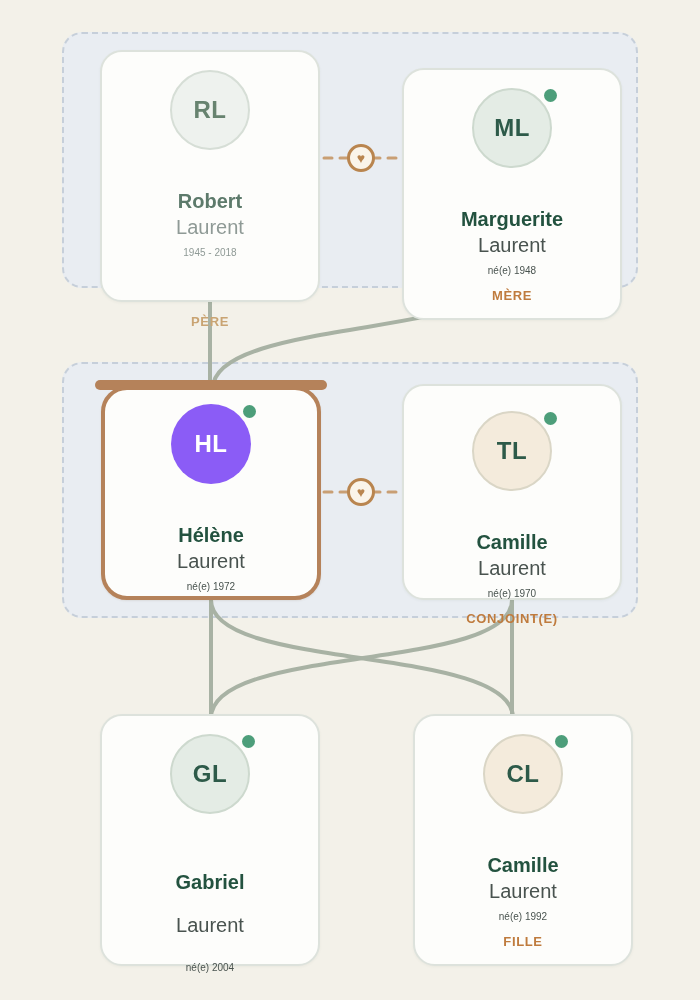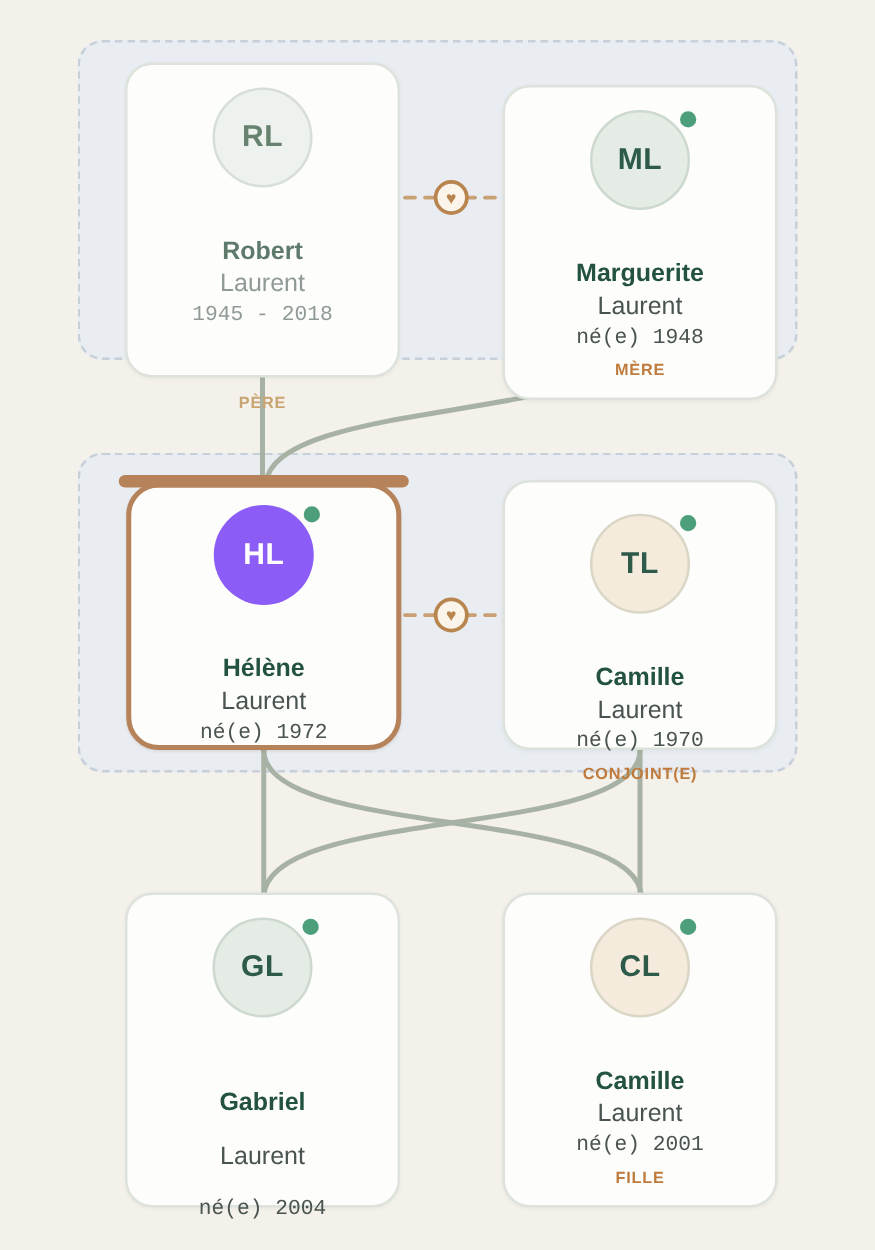--- a/index.html
+++ b/index.html
@@ -31,21 +31,21 @@
     display:flex; flex-direction:column; align-items:center;
     padding-top:18px; z-index:3;
     box-shadow:0 1px 3px rgba(60,70,60,0.05);
     cursor:pointer;
   }
   .card-robert    { left:100px; top:50px;  }
   .card-marguerite{ left:402px; top:68px;  }
   .card-helene    { left:101px; top:386px; height:214px; padding-top:14px; }
   .card-thomas    { left:402px; top:384px; height:216px; padding-top:25px; }
   .card-gabriel   { left:100px; top:714px;gap:17px; }
-  .card-camille   { left:402px; top:714px; }
+  .card-camille   { left:413px; top:714px; }
 
   .card.selected {
     border:4px solid #b5825a; border-radius:26px;
     box-shadow:0 1px 2px rgba(100,70,40,0.10);
   }
   .card.selected::before {
     content:""; position:absolute; top:-10px; left:-10px; right:-10px;
     height:10px; background:#b5825a; border-radius:8px;
   }
 
@@ -61,21 +61,21 @@
   .av-brown { background:#8b5cf6; color:#ffffff; }
   .av-pale  { background:#eef2ee; border:2px solid #d6ded6; color:#67836f; }
   .dot {
     position:absolute; top:1px; right:-5px; width:13px; height:13px;
     border-radius:50%; background:#4d9e7a;
   }
 
   
   .fname { font-size:20px; font-weight:700; color:#23523f; line-height:26px;margin-top:25px; }
   .lname { font-size:20px; color:#49534f; line-height:26px; }
-  .life  { font-size:17px; color:#49534f; line-height:26px;font-family:Liberation Mono, monospace; }
+  .life  { font-size:10px; color:#49534f; line-height:26px; }
   .role  { font-size:13px; font-weight:700; color:#bf7b3e; letter-spacing:0.05em; line-height:24px; }
 
   .card.deceased .fname { color:#5d7a6b; }
   .card.deceased .lname,
   .card.deceased .life  { color:#8f9a96; }
   .card.deceased .role  { color:#c9a473;margin-top:44px; }
 
   
   .couple-link {
     position:absolute; left:320px; width:82px; height:28px;
@@ -184,17 +184,17 @@
     <div class="role">FILS</div>
   </div>
 
   <div class="card card-camille">
     <div class="avatar-wrap">
       <div class="avatar av-cream">CL</div>
       <div class="dot"></div>
     </div>
     <div class="fname">Camille</div>
     <div class="lname">Laurent</div>
-    <div class="life">né(e) 2001</div>
+    <div class="life">né(e) 1992</div>
     <div class="role">FILLE</div>
   </div>
 
 </div>
 
 </body></html>

